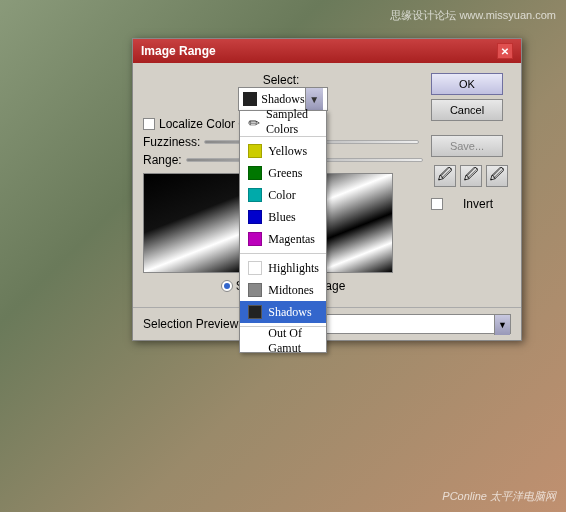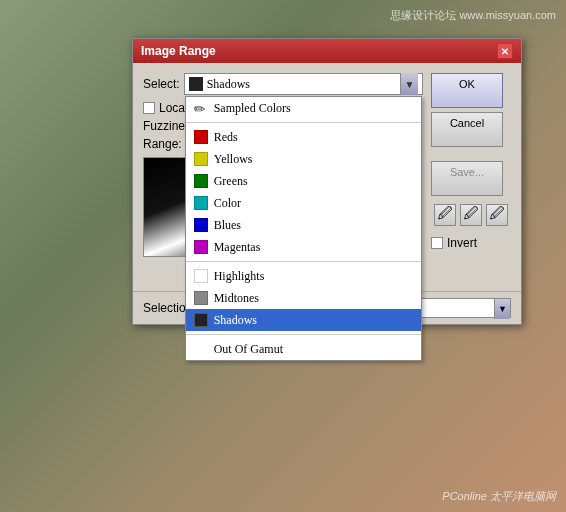--- a/index.html
+++ b/index.html
@@ -95,20 +95,21 @@
       flex-direction: column;
       gap: 4px;
     }
 
     
     .select-row {
       display: flex;
       align-items: center;
       margin-bottom: 6px;
       position: relative;
+      flex-direction: column;
     }
 
     .select-label {
       font-size: 12px;
       color: #000;
       margin-right: 4px;
     }
 
     .select-box {
       flex: 1;
@@ -287,21 +288,21 @@
       content: '';
       width: 6px;
       height: 6px;
       border-radius: 50%;
       background: #3366cc;
     }
 
     
     .btn {
       width: 72px;
-      height: 35px;
+      height: 22px;
       background: linear-gradient(to bottom, #e8e8e8, #c8c8c8);
       border: 1px solid #888;
       font-size: 11px;
       text-align: center;
       line-height: 20px;
       cursor: pointer;
       display: block;
     }
 
     .btn.primary {
@@ -330,21 +331,21 @@
       align-items: center;
       justify-content: center;
       cursor: pointer;
       font-size: 14px;
     }
 
     
     .invert-row {
       display: flex;
       align-items: center;
-      gap: 0;
+      gap: 16px;
       margin-top: 6px;
       font-size: 12px;
     }
 
     
     .dialog-bottom {
       border-top: 1px solid #aaa;
       padding: 6px 10px;
       display: flex;
       align-items: center;
@@ -402,24 +403,20 @@
           <div class="select-box-arrow">▼</div>
 
           <div class="dropdown">
 
             <div class="dropdown-item sampled">
               <span class="eyedropper-icon">✏</span>
               <span>Sampled Colors</span>
             </div>
             <div class="dropdown-section-divider"></div>
 
-            <div class="dropdown-item">
-              <div class="color-swatch" style="background:#cc0000;"></div>
-              <span>Reds</span>
-            </div>
             <div class="dropdown-item">
               <div class="color-swatch" style="background:#cccc00;"></div>
               <span>Yellows</span>
             </div>
             <div class="dropdown-item">
               <div class="color-swatch" style="background:#007700;"></div>
               <span>Greens</span>
             </div>
             <div class="dropdown-item">
               <div class="color-swatch" style="background:#00aaaa;"></div>

